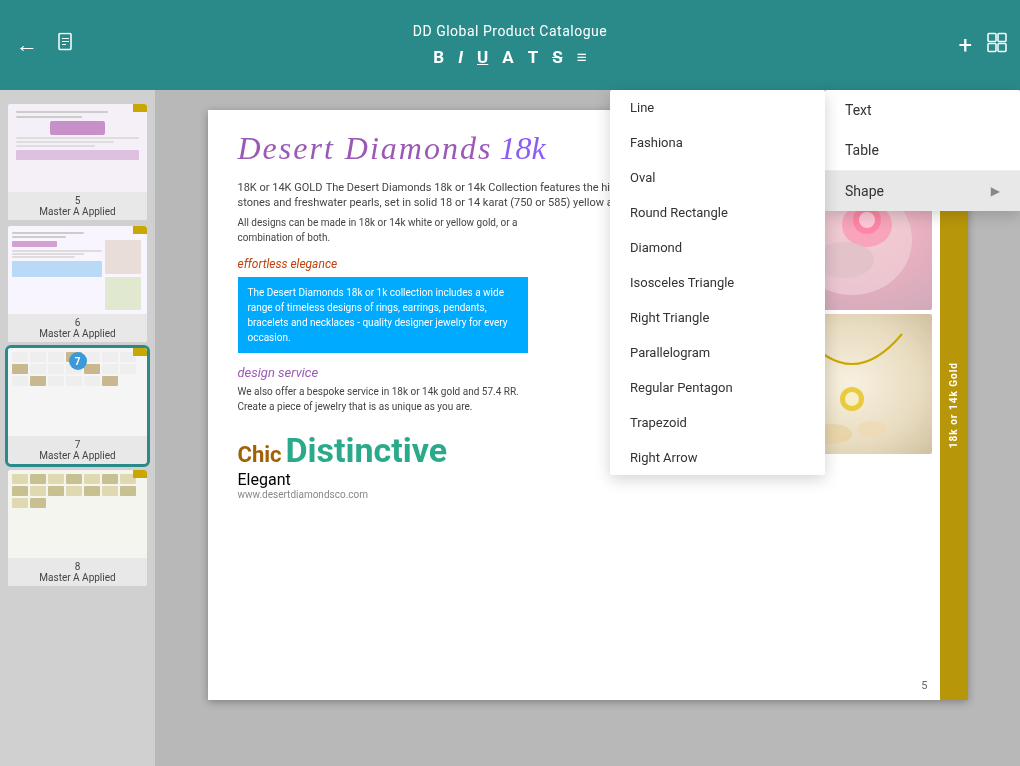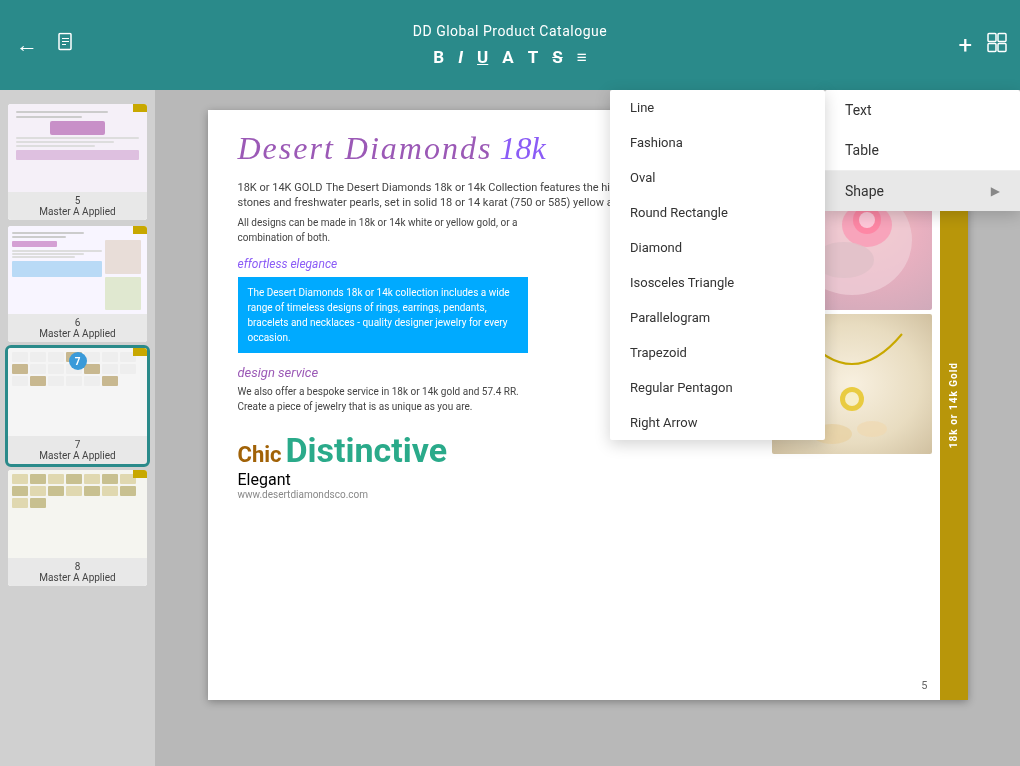--- a/index.html
+++ b/index.html
@@ -79,21 +79,21 @@
     .doc-content { padding: 20px 40px 20px 30px; position: relative; }
 
     .doc-title { font-size: 28px; color: #9b59b6; font-family: Georgia, serif; margin-bottom: 12px; }
     .doc-title span { font-style: italic; font-size: 32px; }
 
     .doc-bold-heading { font-size: 13px; font-weight: bold; color: #c8a800; margin-bottom: 6px; }
     .doc-bold-heading span { font-weight: normal; color: #444; font-size: 11px; }
 
     .doc-body-text { font-size: 10px; color: #444; line-height: 1.5; margin-bottom: 12px; max-width: 290px; }
 
-    .doc-subheading { font-size: 12px; color: #8b5cf6; font-style: italic; margin-bottom: 6px; }
+    .doc-subheading { font-size: 12px; color: #c2410c; font-style: italic; margin-bottom: 6px; }
 
     .doc-highlight-text {
       background: #00aaff; color: white; font-size: 10px; padding: 8px 10px;
       line-height: 1.5; margin-bottom: 12px; max-width: 290px;
     }
 
     .doc-service-heading { font-size: 13px; color: #9b59b6; font-style: italic; margin-bottom: 4px; }
 
     .doc-tagline { margin-top: 16px; }
     .doc-tagline-chic { font-size: 22px; color: #a16207; font-weight: bold; }
@@ -297,21 +297,21 @@
 
         <div class="doc-bold-heading">
           <span>18K or 14K GOLD</span>
           <span>The Desert Diamonds 18k or 14k Collection features the highest quality diamond simulants, colored stones, semi-precious stones and freshwater pearls, set in solid 18 or 14 karat (750 or 585) yellow and white gold.</span>
         </div>
 
         <div class="doc-body-text">All designs can be made in 18k or 14k white or yellow gold, or a combination of both.</div>
 
         <div class="doc-subheading">effortless elegance</div>
 
-        <div class="doc-highlight-text">The Desert Diamonds 18k or 14k collection includes a wide range of timeless designs of rings, earrings, pendants, bracelets and necklaces - quality designer jewelry for every occasion.</div>
+        <div class="doc-highlight-text">The Desert Diamonds 18k or 1k collection includes a wide range of timeless designs of rings, earrings, pendants, bracelets and necklaces - quality designer jewelry for every occasion.</div>
 
         <div class="doc-service-heading">design service</div>
         <div class="doc-body-text">We also offer a bespoke service in 18k or 14k gold and 57.4 RR. Create a piece of jewelry that is as unique as you are.</div>
 
         <div class="doc-tagline">
           <span class="doc-tagline-chic">Chic</span>
           <span class="doc-tagline-dist">Distinctive</span>
           <div class="doc-tagline-elegant">Elegant</div>
         </div>
 
@@ -361,23 +361,24 @@
   <span class="teal-color-label">Teal</span>
 </div>
 
 <div class="shape-submenu">
   <div class="submenu-item">Line</div>
   <div class="submenu-item">Fashiona</div>
   <div class="submenu-item">Oval</div>
   <div class="submenu-item">Round Rectangle</div>
   <div class="submenu-item">Diamond</div>
   <div class="submenu-item">Isosceles Triangle</div>
+  <div class="submenu-item">Right Triangle</div>
   <div class="submenu-item">Parallelogram</div>
+  <div class="submenu-item">Regular Pentagon</div>
   <div class="submenu-item">Trapezoid</div>
-  <div class="submenu-item">Regular Pentagon</div>
   <div class="submenu-item">Right Arrow</div>
 </div>
 
 <div class="dropdown-menu">
   <div class="menu-section">
     <div class="menu-item">
       <span>Text</span>
     </div>
     <div class="menu-item">
       <span>Table</span>

